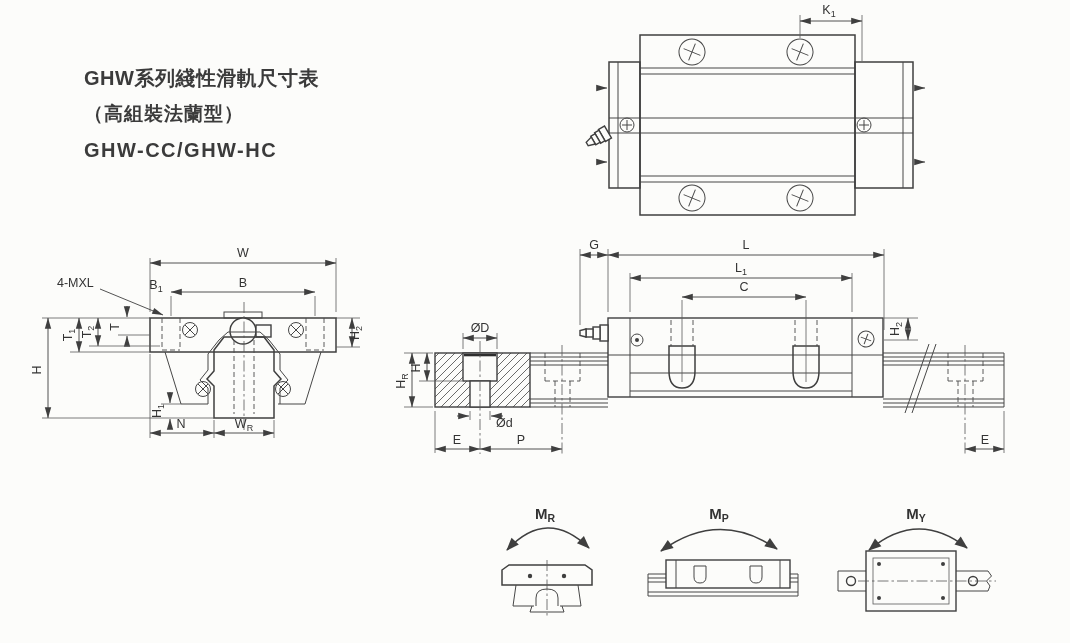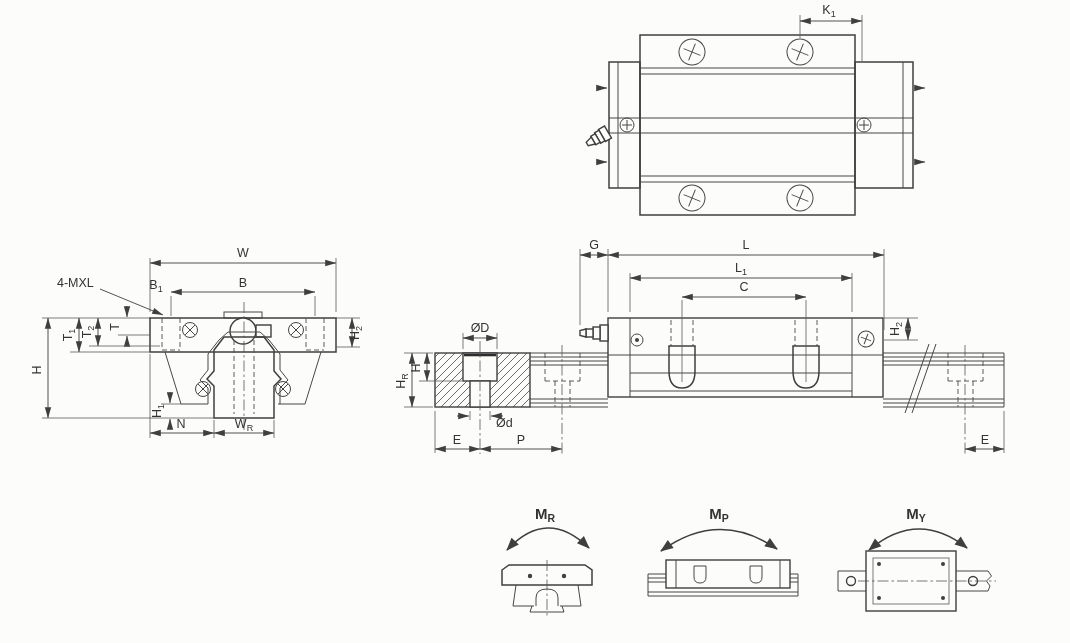--- a/index.html
+++ b/index.html
@@ -24,20 +24,25 @@
   .lbl .sub{font-size:9px;}
   .mlbl{font:15px "Liberation Sans","DejaVu Sans",sans-serif;font-weight:600;fill:#333;}
   .mlbl .sub{font-size:10.5px;}
   .dot{fill:#3f3f3f;stroke:none;}
 </style>
 </head>
 <body>
 
 <div id="page">
 
+  <div id="title-block">
+    <div class="t1">GHW系列綫性滑軌尺寸表</div>
+    <div class="t2">（高組裝法蘭型）</div>
+    <div class="t3">GHW-CC/GHW-HC</div>
+  </div>
 
   <svg width="1070" height="643" viewBox="0 0 1070 643">
     <defs>
       <marker id="arE" markerWidth="12" markerHeight="9" refX="11.3" refY="4.2" orient="auto" markerUnits="userSpaceOnUse">
         <path d="M0.5,1 L11.5,4.2 L0.5,7.4 Z" fill="#3f3f3f"></path>
       </marker>
       <marker id="arS" markerWidth="12" markerHeight="9" refX="11.3" refY="4.2" orient="auto-start-reverse" markerUnits="userSpaceOnUse">
         <path d="M0.5,1 L11.5,4.2 L0.5,7.4 Z" fill="#3f3f3f"></path>
       </marker>
       <marker id="arcE" markerWidth="15" markerHeight="12" refX="12.5" refY="5.5" orient="auto" markerUnits="userSpaceOnUse">

